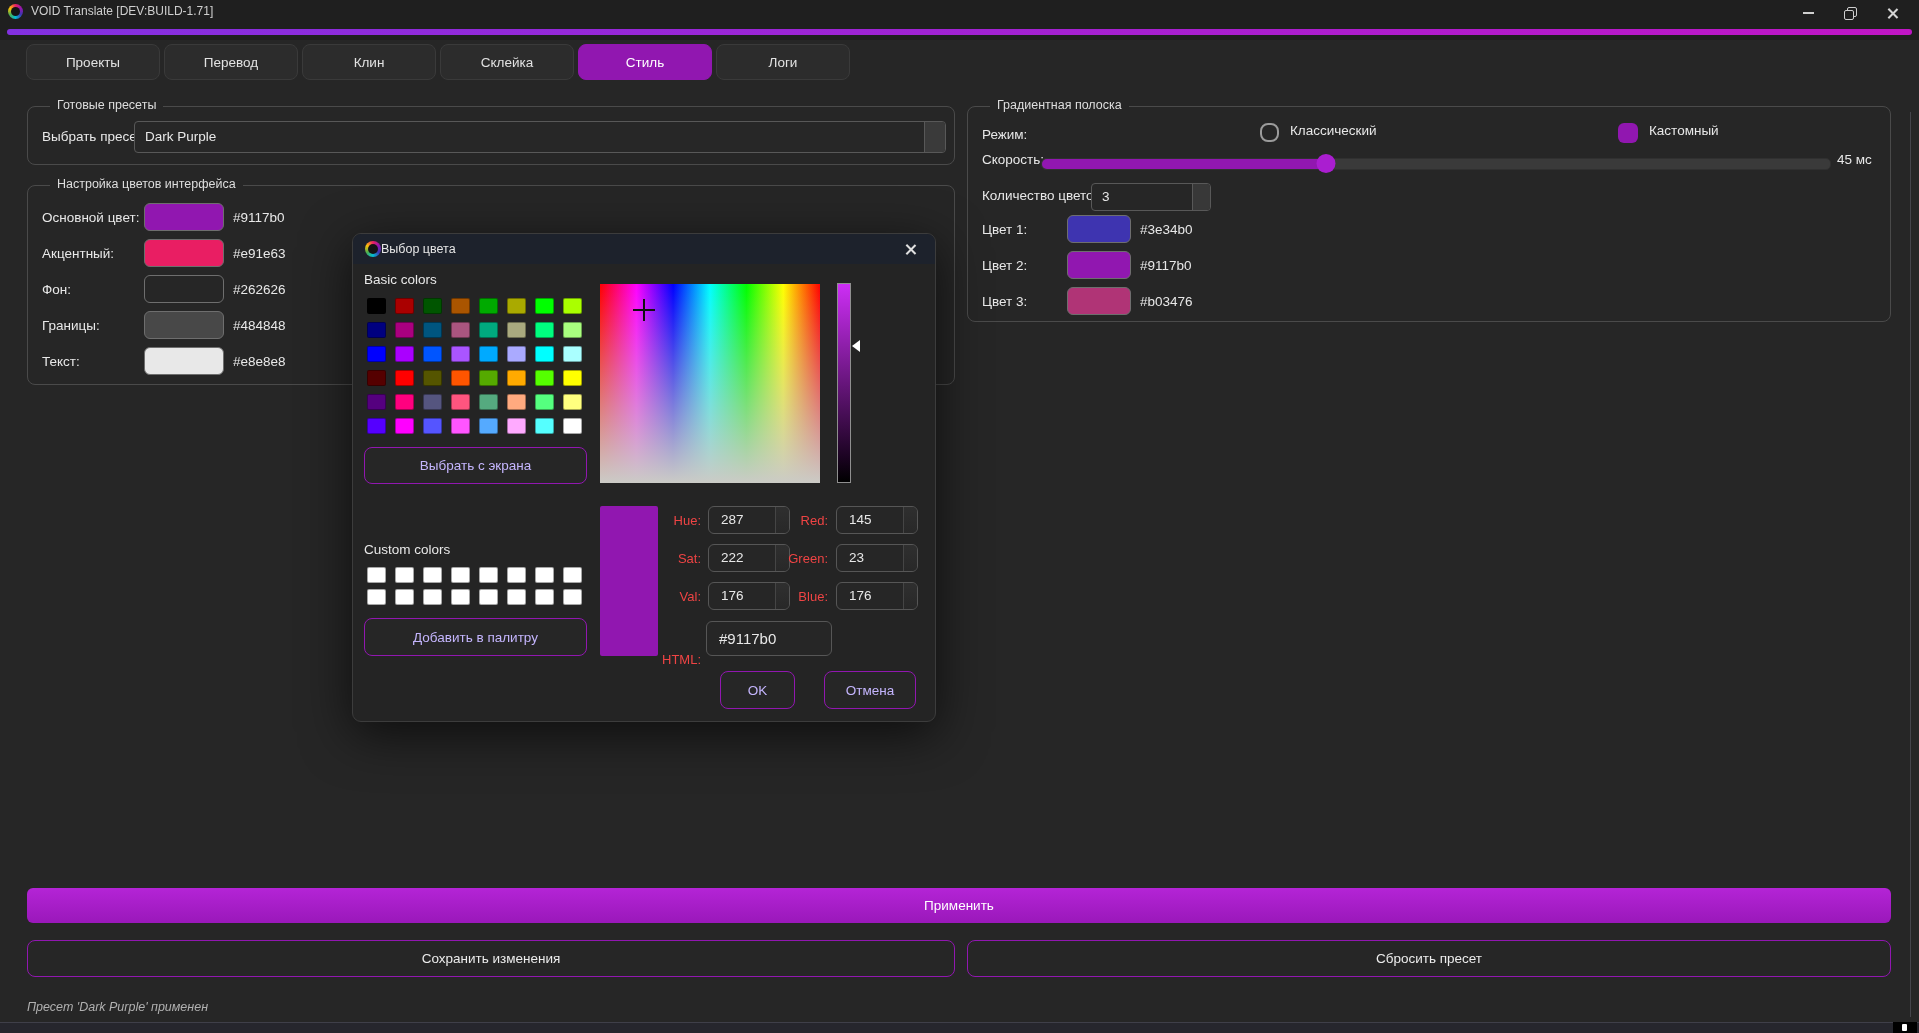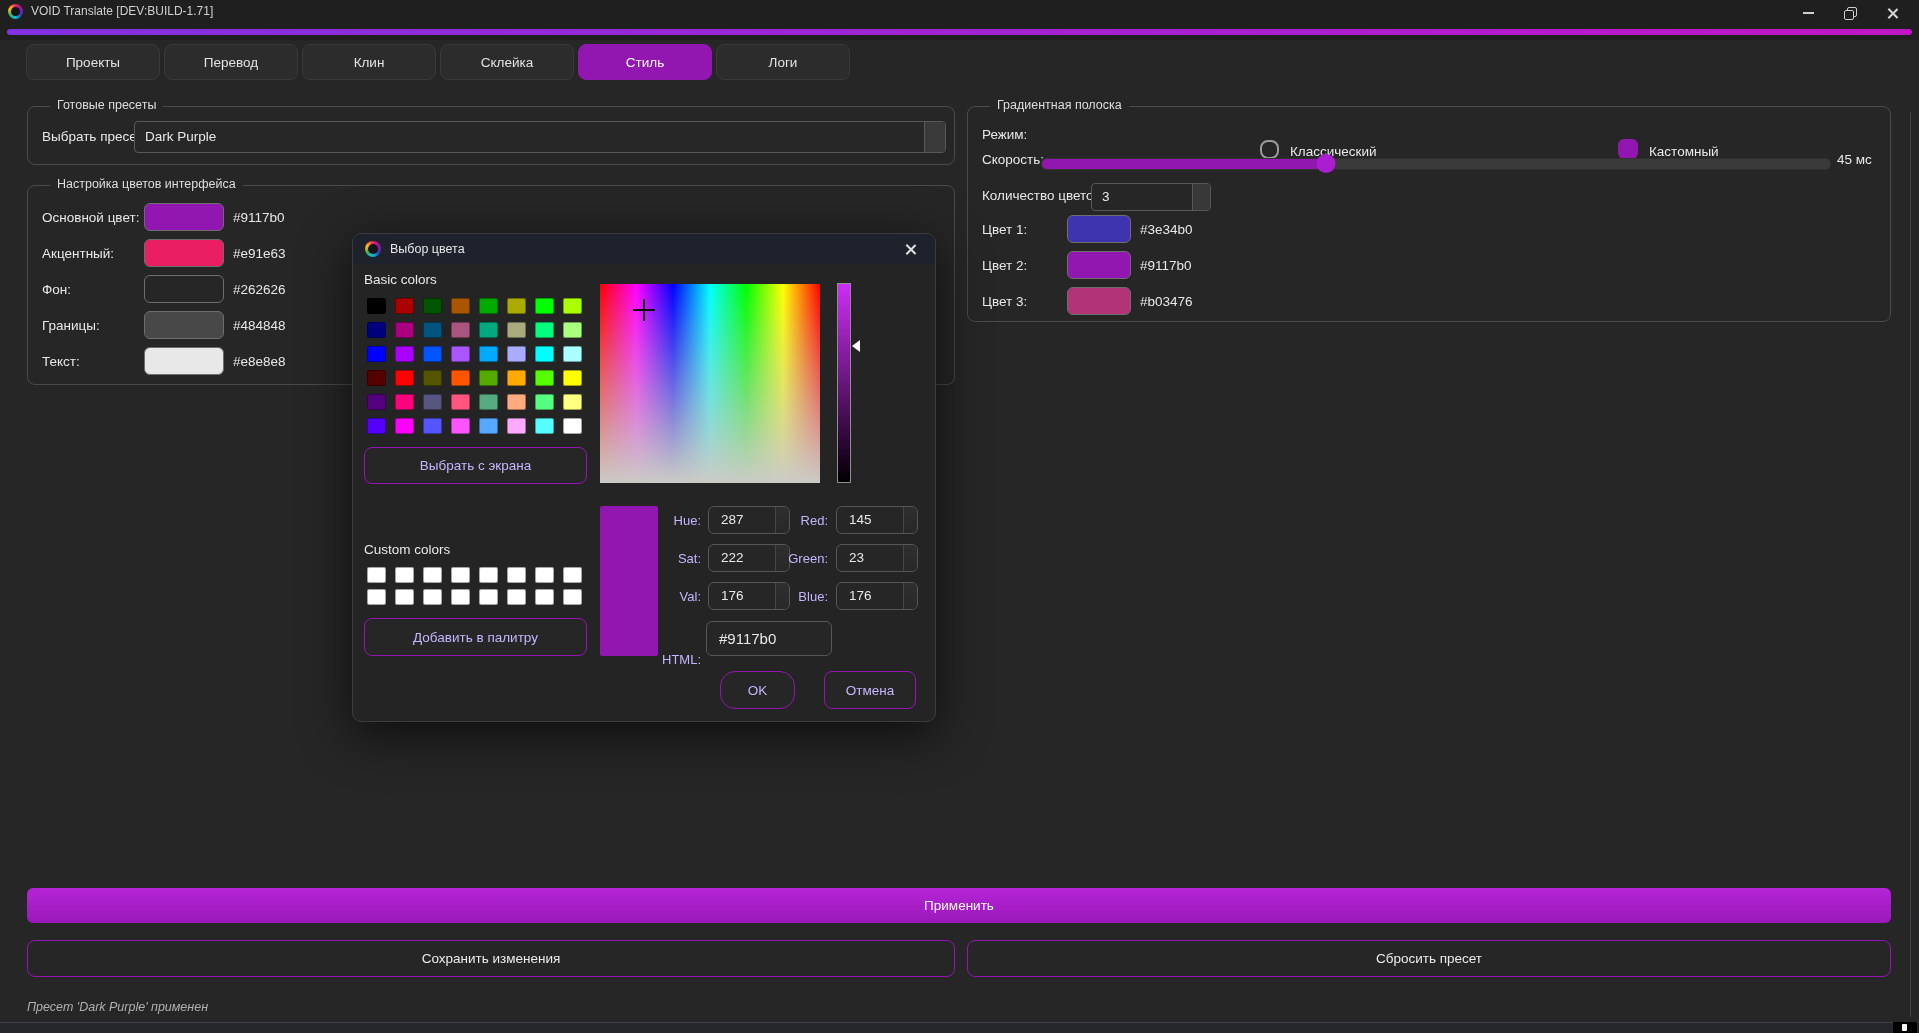--- a/index.html
+++ b/index.html
@@ -43,39 +43,39 @@
   .right-rows{left:14px;top:108px;}
   .color-row{display:flex;align-items:center;height:28px;margin-bottom:8px;}
   .row-label{font-size:13.5px;}
   .left-rows .row-label{width:102px;}
   .right-rows .row-label{width:85px;}
   .swatch-btn{height:28px;border-radius:6px;border:1px solid #6e6e6e;box-sizing:border-box;}
   .row-hex{margin-left:9px;font-size:13.5px;}
   
   .mode-row{position:absolute;left:0;right:0;top:16px;height:24px;}
   .mode-title{position:absolute;left:14px;top:4px;font-size:13.5px;}
-  .mode-option{position:absolute;top:12px;display:flex;align-items:flex-end;gap:11px;height:24px;padding-left:32px;}
+  .mode-option{position:absolute;top:0;display:flex;align-items:flex-start;gap:11px;height:24px;padding-left:32px;}
   .mode-option.opt-0{left:260px;} .mode-option.opt-1{left:618px;}
   .mode-indicator{width:15px;height:15px;border:2px solid #9b9b9b;border-radius:8px;box-sizing:content-box;}
   .mode-indicator.selected{width:20px;height:20px;border:none;border-radius:6px;background:var(--accent);}
   .mode-option span:last-child{font-size:13.5px;}
   .speed-label{position:absolute;left:14px;top:45px;font-size:13.5px;}
   .speed-track{position:absolute;left:73px;top:51px;width:788px;height:10px;border-radius:5px;background:#3a3a3a;border:1px solid #303030;}
   .speed-fill{position:absolute;left:0;top:0;bottom:0;border-radius:5px;background:var(--accent);}
   .speed-handle{position:absolute;top:-5px;width:19px;height:19px;border-radius:50%;background:#aa1ed0;transform:translateX(-50%);}
   .speed-value{position:absolute;left:869px;top:45px;font-size:13.5px;}
   .count-label{position:absolute;left:14px;top:81px;font-size:13.5px;}
   .spinbox{position:absolute;left:123px;top:76px;width:120px;height:28px;background:#262626;border:1px solid #585858;border-radius:4px;
            box-sizing:border-box;line-height:26px;padding-left:10px;font-size:13.5px;}
   .spinbox::after{content:'';position:absolute;right:0;top:0;bottom:0;width:17px;background:#383838;border-left:1px solid #585858;border-radius:0 3px 3px 0;}
   
   .dialog{position:absolute;left:352px;top:233px;width:584px;height:489px;background:#242424;border:1px solid #3c3c3c;
           border-radius:9px;box-shadow:0 12px 50px rgba(0,0,0,.65);box-sizing:border-box;}
   .dlg-titlebar{position:absolute;left:0;right:0;top:0;height:30px;background:#1d222c;border-radius:8px 8px 0 0;
-                display:flex;align-items:center;gap:9px;padding:0 12px;box-sizing:border-box;}
+                display:flex;align-items:center;padding:0 12px;box-sizing:border-box;}
   .dlg-title{font-size:12.5px;color:#e6e6e6;}
   .dlg-close{margin-left:auto;width:26px;height:22px;display:flex;align-items:center;justify-content:center;}
   .dlg-close .close-icon::before,.dlg-close .close-icon::after{background:#e0e0e0;}
   .basic-label{position:absolute;left:11px;top:38px;font-size:13.5px;}
   .mini-grid{position:absolute;display:grid;}
   .basic-grid{left:14px;top:64px;grid-template-columns:repeat(8,19px);column-gap:9px;row-gap:8px;}
   .custom-grid{left:14px;top:333px;grid-template-columns:repeat(8,19px);column-gap:9px;row-gap:6px;}
   .mini-swatch{width:19px;height:16px;border-radius:2px;border:1px solid rgba(0,0,0,.35);box-sizing:border-box;}
   .sv-picker{position:absolute;left:247px;top:50px;width:220px;height:199px;
     background:linear-gradient(to bottom, rgba(203,203,198,0) 0%, rgba(203,203,198,1) 100%),
@@ -86,34 +86,34 @@
   .v-slider{position:absolute;left:484px;top:49px;width:14px;height:200px;border:1px solid #8f8f8f;box-sizing:border-box;
             background:linear-gradient(to bottom,#cd2ef5 0%,#1a0320 88%,#000 100%);}
   .v-arrow{position:absolute;left:499px;top:106px;width:0;height:0;
            border-top:6px solid transparent;border-bottom:6px solid transparent;border-right:8px solid #fff;}
   .dlg-btn{position:absolute;background:#262626;border:1px solid var(--accent);border-radius:8px;color:#c4b5fd;
            font-size:13.5px;display:flex;align-items:center;justify-content:center;box-sizing:border-box;}
   .btn-screen{left:11px;top:213px;width:223px;height:37px;}
   .custom-label{position:absolute;left:11px;top:308px;font-size:13.5px;}
   .btn-add{left:11px;top:384px;width:223px;height:38px;}
   .preview{position:absolute;left:247px;top:272px;width:58px;height:150px;border-radius:2px;}
-  .field-label{position:absolute;width:70px;text-align:right;font-size:13px;color:#c4b5fd;}
+  .field-label{position:absolute;width:70px;text-align:right;font-size:13px;color:#ef4444;}
   .num-field{position:absolute;width:82px;height:28px;background:#262626;border:1px solid #565656;border-radius:6px;
              box-sizing:border-box;line-height:26px;padding-left:12px;font-size:13.5px;}
   .num-field::after{content:'';position:absolute;right:0;top:0;bottom:0;width:13px;border-left:1px solid #454545;
              background:linear-gradient(#2f2f2f,#282828);border-radius:0 5px 5px 0;}
   .num-field.plain::after{display:none;}
   .fl-hue{left:278px;top:279px;} .fv-hue{left:355px;top:272px;}
   .fl-sat{left:278px;top:317px;} .fv-sat{left:355px;top:310px;}
   .fl-val{left:278px;top:355px;} .fv-val{left:355px;top:348px;}
   .fl-red{left:405px;top:279px;} .fv-red{left:483px;top:272px;}
   .fl-green{left:405px;top:317px;} .fv-green{left:483px;top:310px;}
   .fl-blue{left:405px;top:355px;} .fv-blue{left:483px;top:348px;}
   .fl-html{left:278px;top:418px;} .fv-html{left:353px;top:387px;width:126px;height:35px;line-height:33px;font-size:15px;}
-  .btn-ok{left:367px;top:437px;width:75px;height:38px;border-radius:15px;}
+  .btn-ok{left:367px;top:437px;width:75px;height:38px;}
   .btn-cancel{left:471px;top:437px;width:92px;height:38px;}
   
   .apply-btn{position:absolute;left:27px;top:888px;width:1864px;height:35px;border-radius:6px;color:#fff;font-size:13.5px;
              background:linear-gradient(180deg,#b424d6,#9a18ba);display:flex;align-items:center;justify-content:center;}
   .outline-btn{position:absolute;top:940px;height:37px;background:#262626;border:1px solid var(--accent);border-radius:8px;
              color:#ececec;font-size:13.5px;display:flex;align-items:center;justify-content:center;box-sizing:border-box;}
   .save-btn{left:27px;width:928px;}
   .reset-btn{left:967px;width:924px;}
   .status-text{position:absolute;left:27px;top:1000px;font-size:12.5px;font-style:italic;color:#b0b0b0;}
   .right-line{position:absolute;left:1910px;top:112px;width:1px;height:905px;background:#45454b;}

